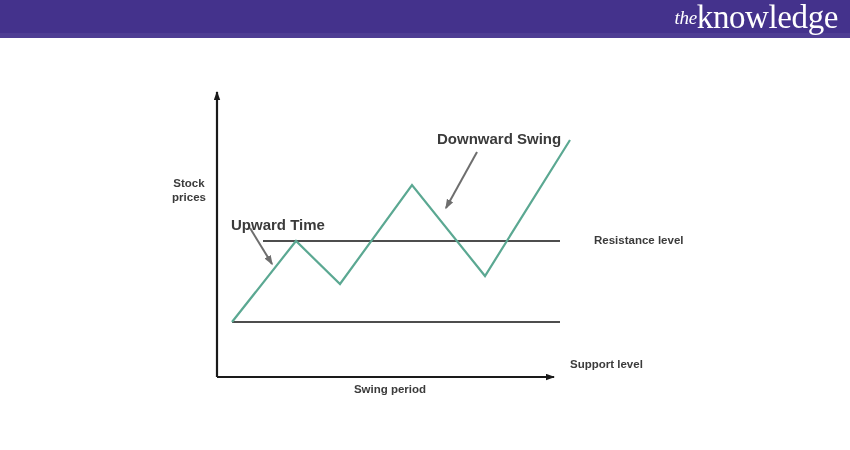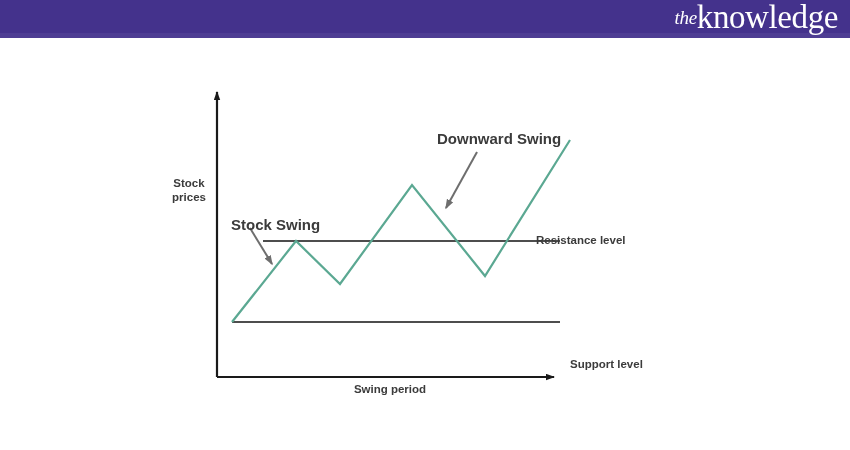--- a/index.html
+++ b/index.html
@@ -121,21 +121,21 @@
 
   .level-label {
     position: absolute;
     font-family: "Liberation Sans", sans-serif;
     font-size: 11.5px;
     font-weight: bold;
     color: #3b3b3b;
     white-space: nowrap;
   }
   #resistance-level-label {
-    left: 536px;
+    left: 594px;
     top: 196px;
     text-align: center;
   }
   #support-level-label {
     left: 570px;
     top: 276px;
     margin-top: 44px;
   }
 </style>
 </head>
@@ -174,20 +174,20 @@
 
       <line x1="250" y1="190" x2="272" y2="226" stroke="#6e6e6e" stroke-width="2" marker-end="url(#annot-arrow)"></line>
 
       <line x1="477" y1="114" x2="446" y2="170" stroke="#6e6e6e" stroke-width="2" marker-end="url(#annot-arrow)"></line>
     </svg>
 
     <div class="axis-label" id="y-axis-label">Stock
 prices</div>
     <div class="axis-label" id="x-axis-label">Swing period</div>
 
-    <div class="annotation-label" id="upward-swing-label">Stock Swing</div>
+    <div class="annotation-label" id="upward-swing-label">Upward Time</div>
     <div class="annotation-label" id="downward-swing-label">Downward Swing</div>
 
     <div class="level-label" id="resistance-level-label">Resistance level</div>
     <div class="level-label" id="support-level-label">Support level</div>
 
   </div>
 </div>
 
 </body></html>

